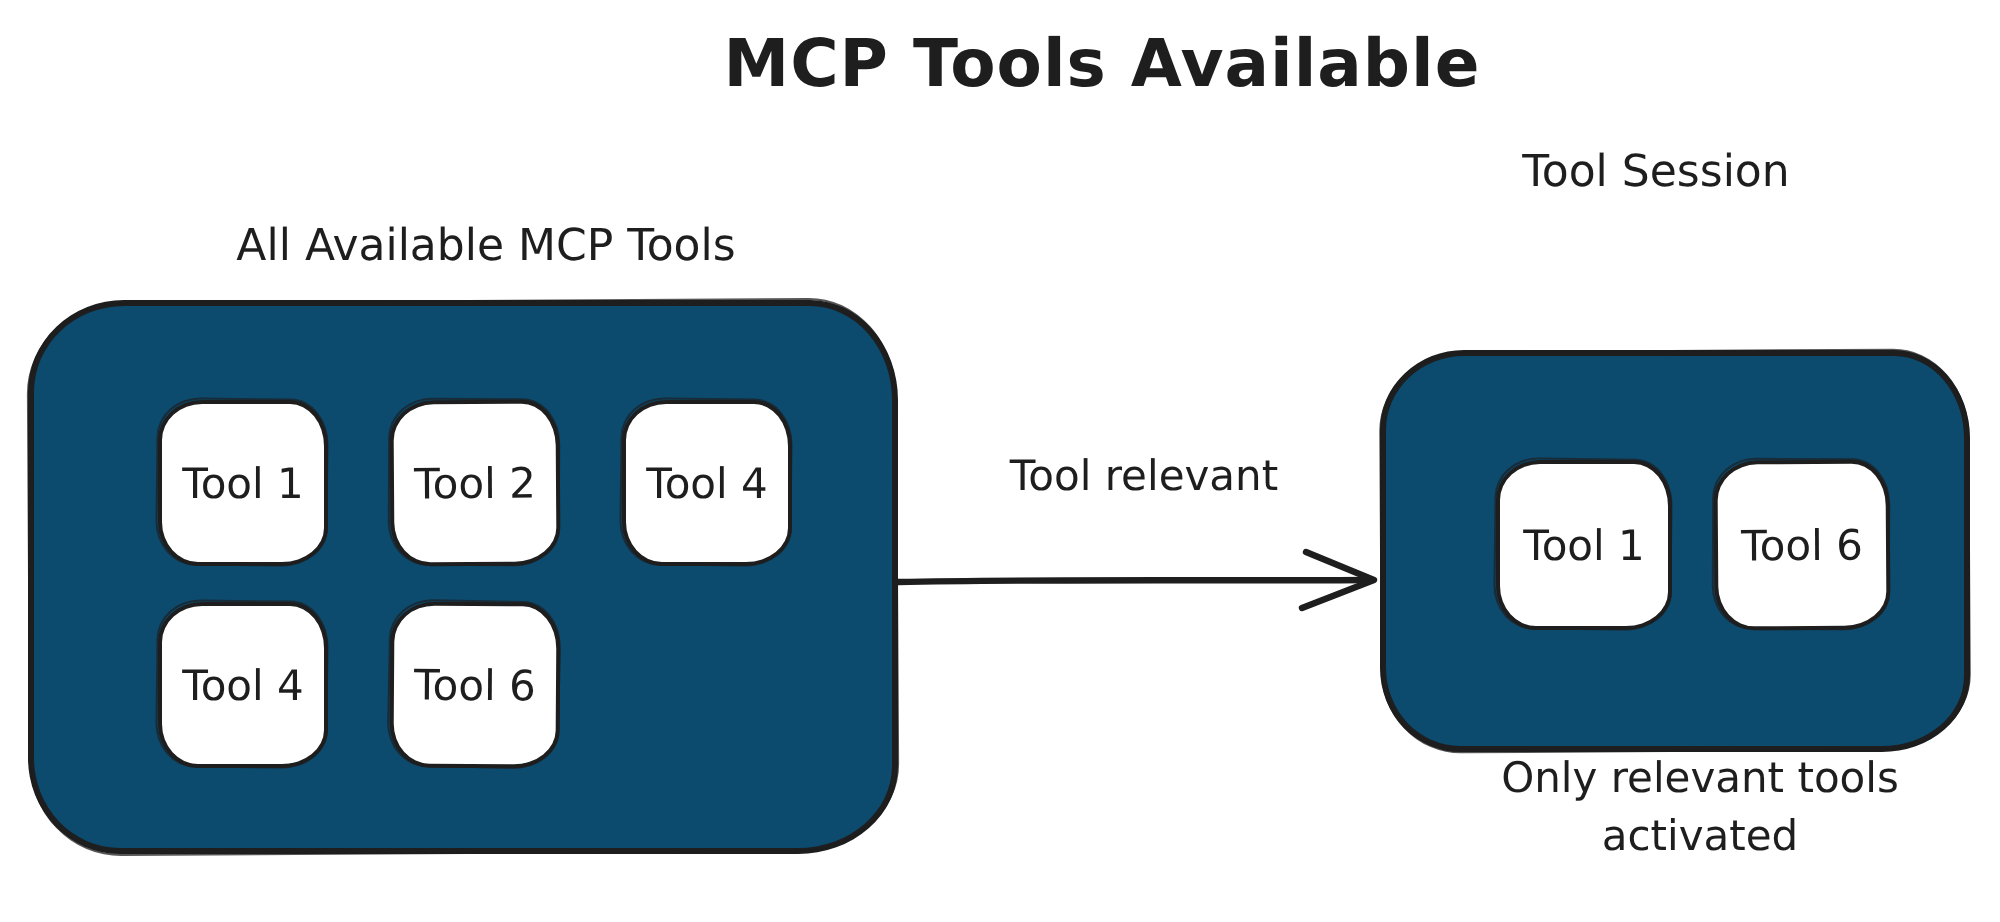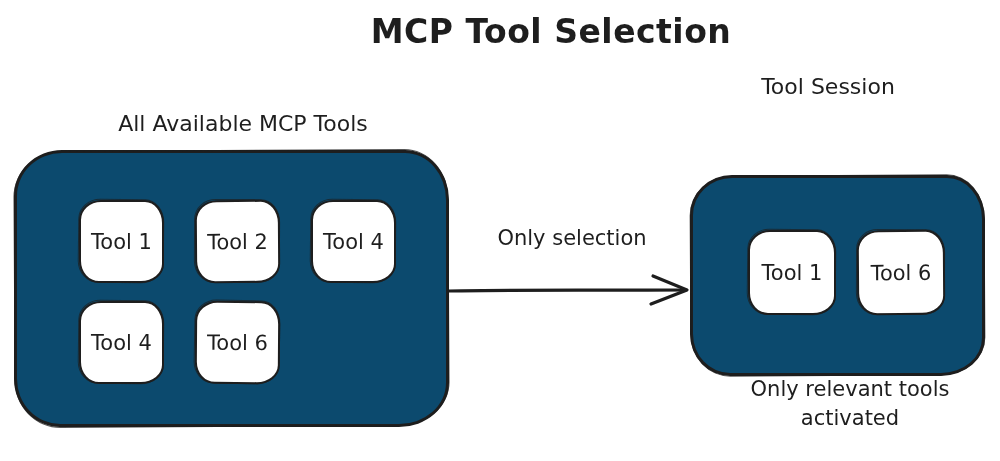--- a/index.html
+++ b/index.html
@@ -122,37 +122,37 @@
     text-align: center;
     font-size: 21px;
     line-height: 29px;
   }
 </style>
 </head>
 <body>
 
 <div class="canvas">
 
-  <div class="title">MCP Tool Selection</div>
+  <div class="title">MCP Tools Available</div>
 
   <div class="group-label label-left">All Available MCP Tools</div>
 
   <div class="group-label label-right">Tool Session</div>
 
   <div class="sketch container-left">
     <div class="tool-grid">
       <div class="tool-card">Tool 1</div>
       <div class="tool-card">Tool 2</div>
       <div class="tool-card">Tool 4</div>
       <div class="tool-card">Tool 4</div>
       <div class="tool-card">Tool 6</div>
     </div>
   </div>
 
-  <div class="arrow-label">Only selection</div>
+  <div class="arrow-label">Tool relevant</div>
 
   <svg class="arrow-svg" viewBox="0 0 246 44" fill="none" xmlns="http://www.w3.org/2000/svg">
     <path d="M2 23 C 70 21.5, 160 22.5, 238 22" stroke="#1e1e1e" stroke-width="3.2" stroke-linecap="round"></path>
     <path d="M206 8 L 240 22 L 204 36" stroke="#1e1e1e" stroke-width="3.2" stroke-linecap="round" stroke-linejoin="round"></path>
   </svg>
 
   <div class="sketch container-right">
     <div class="tool-row-right">
       <div class="tool-card">Tool 1</div>
       <div class="tool-card">Tool 6</div>

